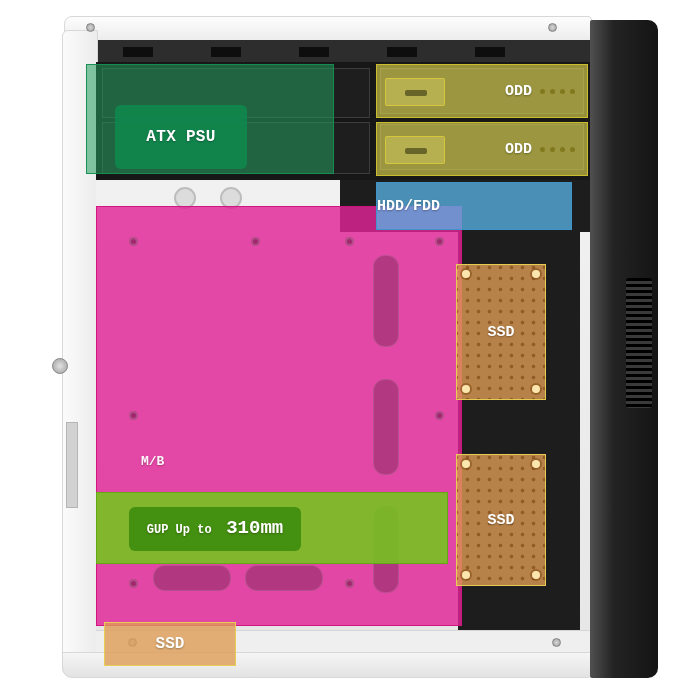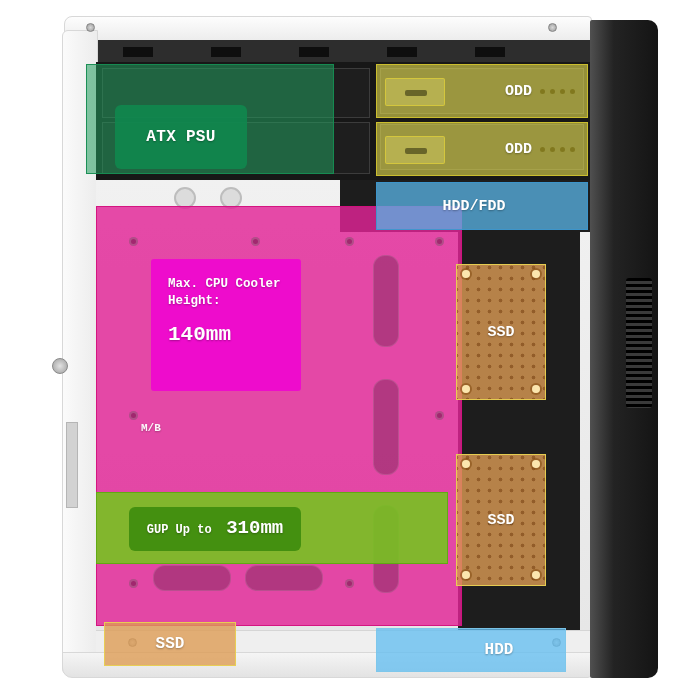--- a/index.html
+++ b/index.html
@@ -56,32 +56,32 @@
       background:var(--odd-fill, rgba(233,225,80,.6)); border:1px solid var(--odd-border, rgba(205,193,45,.95));
       display:flex; align-items:center; justify-content:flex-end; padding-right:12px; font-size:15px; }
     .odd-row1 { top:64px; } .odd-row2 { top:122px; }
     .odd-bayface { position:absolute; left:8px; top:13px; width:60px; height:28px; border-radius:2px;
       border:1px solid rgba(215,200,60,.9); background:rgba(245,238,120,.3); }
     .odd-bayface::after { content:""; position:absolute; left:19px; top:11px; width:22px; height:6px;
       background:rgba(40,40,10,.55); border-radius:2px; }
     .odd-dots { display:flex; gap:5px; margin-left:8px; }
     .odd-dot { width:5px; height:5px; border-radius:50%; background:rgba(125,115,25,.85); }
 
-    .hddfdd-ov { left:376px; top:182px; width:212px; height:48px;
+    .hddfdd-ov { left:376px; top:182px; width:196px; height:48px;
       background:var(--blue-fill, rgba(90,181,232,.75)); border:1px solid var(--blue-border, rgba(60,150,205,.9));
-      display:flex; align-items:center; justify-content:center; padding-right:16px; font-size:15px; }
+      display:flex; align-items:center; justify-content:flex-start; padding-right:16px; font-size:15px; }
 
     .mb-ov { left:96px; top:206px; width:366px; height:420px;
       background:var(--mb-fill, rgba(226,35,150,.82)); border:1px solid var(--mb-border, rgba(210,15,125,.9)); }
     .cpu-box { position:absolute; left:54px; top:52px; width:150px; height:132px; border-radius:3px;
       background:var(--cpu-box-bg, rgba(238,10,205,.95)); padding:17px 0 0 17px; }
     .cpu-line { font-size:12.5px; line-height:1.35; }
     .cpu-value { font-size:21px; margin-top:13px; }
     .mb-text { position:absolute; left:44px; top:215px; }
-    .mb-tag { font-size:11px; opacity:.95; }
+    .mb-tag { font-size:13px; opacity:.95;margin-top:32px; }
     .mb-name { font-size:18px; margin-top:3px; letter-spacing:.2px; }
     .mb-slot { position:absolute; background:rgba(0,0,0,.22); border-radius:12px;
       box-shadow:inset 0 0 0 1px rgba(255,255,255,.12); }
     .sv1 { left:276px; top:48px;  width:26px; height:92px; }
     .sv2 { left:276px; top:172px; width:26px; height:96px; }
     .sv3 { left:276px; top:298px; width:26px; height:88px; }
     .sh1 { left:56px;  top:358px; width:78px; height:26px; }
     .sh2 { left:148px; top:358px; width:78px; height:26px; }
     .standoff { position:absolute; width:9px; height:9px; border-radius:50%;
       background:rgba(80,0,45,.45); box-shadow:inset 0 0 0 2px rgba(255,255,255,.18); }
@@ -173,25 +173,20 @@
     <div class="mb-slot sh1"></div>
     <div class="mb-slot sh2"></div>
     <div class="standoff st1"></div>
     <div class="standoff st2"></div>
     <div class="standoff st3"></div>
     <div class="standoff st4"></div>
     <div class="standoff st5"></div>
     <div class="standoff st6"></div>
     <div class="standoff st7"></div>
     <div class="standoff st8"></div>
-    <div class="cpu-box ov-text">
-      <div class="cpu-line">Max. CPU Cooler</div>
-      <div class="cpu-line">Height:</div>
-      <div class="cpu-value">140mm</div>
-    </div>
     <div class="mb-text ov-text">
       <div class="mb-tag">M/B</div>
     </div>
   </div>
 
   <div class="abs gpu-ov">
     <div class="gpu-label ov-text">
       <span class="gpu-prefix">GUP Up to</span>
       <span class="gpu-value">310mm</span>
     </div>
@@ -212,17 +207,14 @@
     <div class="cage-screw cs-tl"></div>
     <div class="cage-screw cs-tr"></div>
     <div class="cage-screw cs-bl"></div>
     <div class="cage-screw cs-br"></div>
     <span>SSD</span>
   </div>
 
   <div class="abs ssd-bottom-ov ov-text">
     <span>SSD</span>
   </div>
-  <div class="abs hdd-bottom-ov ov-text">
-    <span>HDD</span>
-  </div>
 
 </div>
 
 </body></html>

